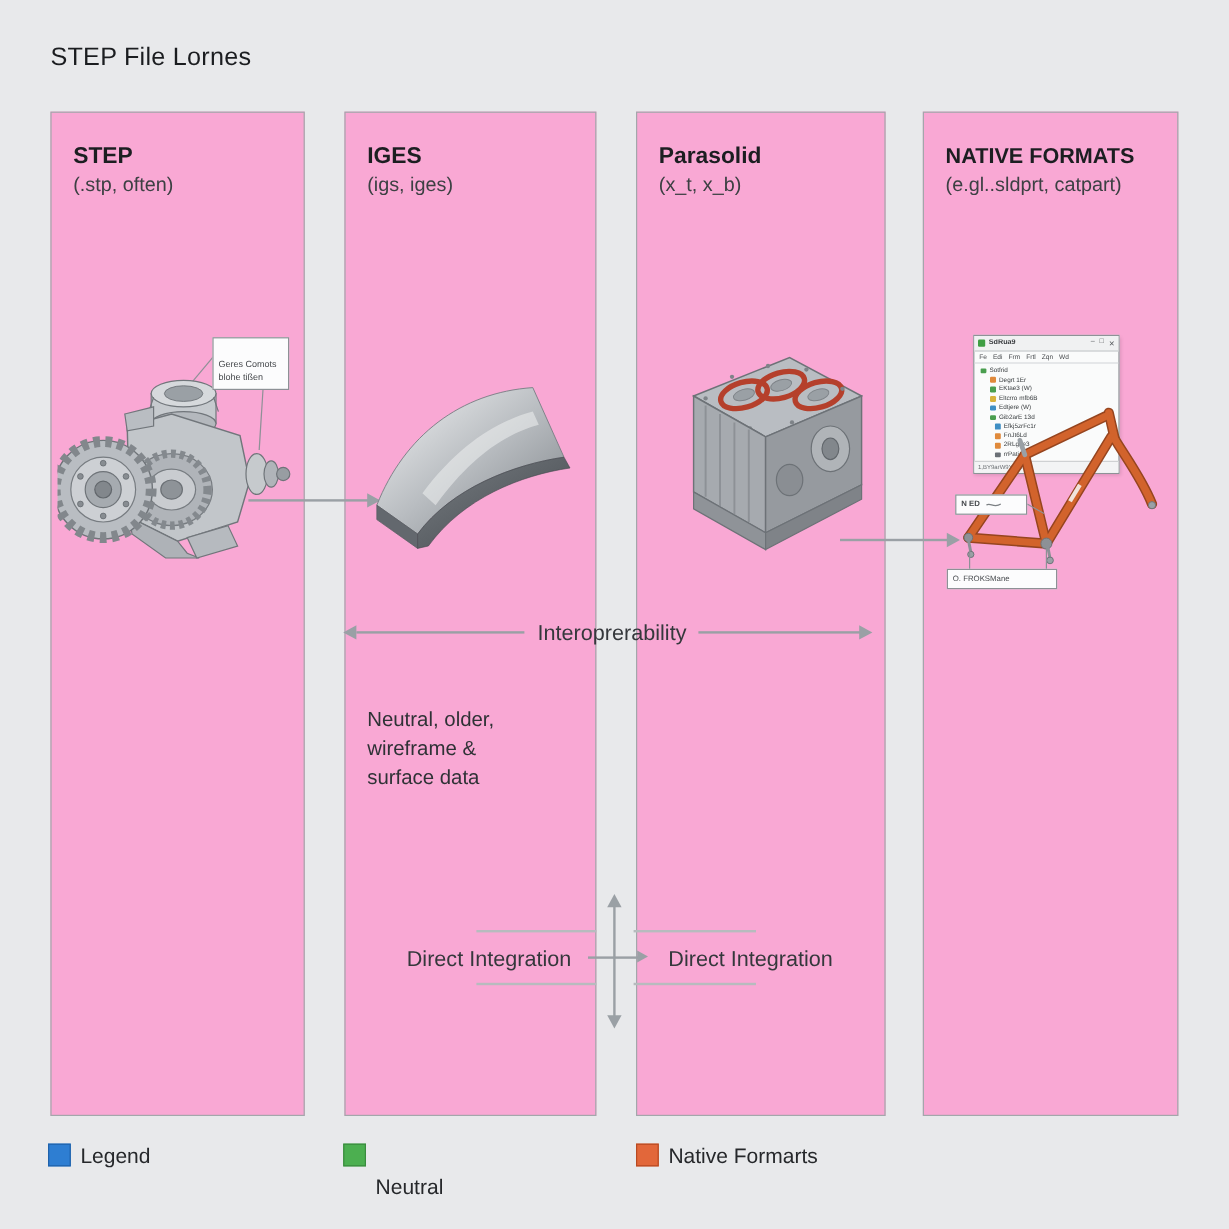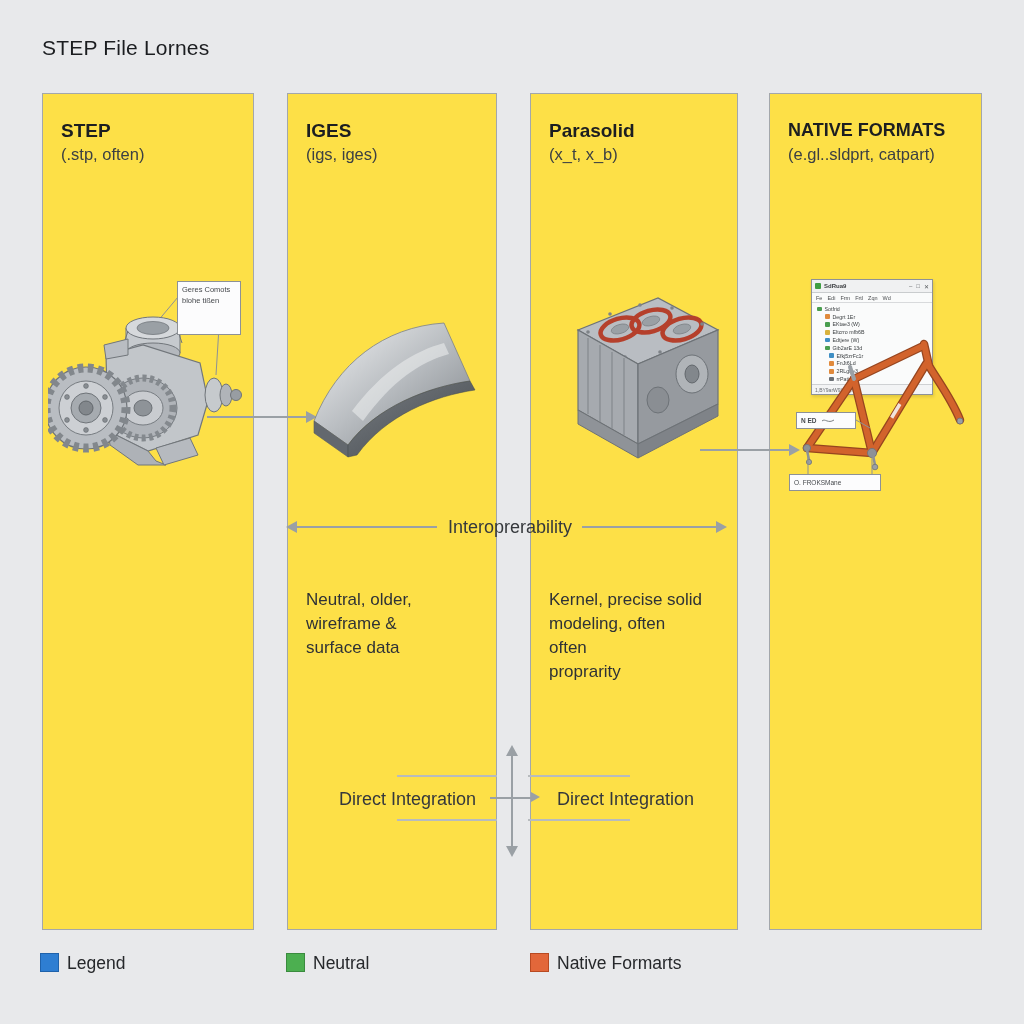--- a/index.html
+++ b/index.html
@@ -2,38 +2,38 @@
 <html><head>
 <meta charset="utf-8">
 <style>
   html,body{margin:0;padding:0;}
   body{
     width:1024px;height:1024px;position:relative;overflow:hidden;
     background:#e8e9eb;font-family:"Liberation Sans",sans-serif;color:#202225;
   }
   .abs{position:absolute;}
   .page-title{left:42px;top:36px;font-size:21px;font-weight:500;color:#1b1d20;letter-spacing:.2px;}
-  .col{position:absolute;top:93px;height:837px;background:#fde047;border:1px solid #a3a7ab;box-sizing:border-box;}
+  .col{position:absolute;top:93px;height:837px;background:#f9a8d4;border:1px solid #a3a7ab;box-sizing:border-box;}
   .col1{left:42px;width:212px;}
   .col2{left:287px;width:210px;}
   .col3{left:530px;width:208px;}
   .col4{left:769px;width:213px;}
   .col-name{position:absolute;left:18px;top:26px;font-size:19px;font-weight:700;color:#1c1e21;}
   .col-ext{position:absolute;left:18px;top:51px;font-size:16.5px;color:#3c4043;}
   .col-desc{position:absolute;left:18px;top:494px;right:10px;font-size:17px;color:#2f3236;line-height:1.42;white-space:pre-line;}
   .hline{position:absolute;height:2px;background:#9aa0a5;}
   .hline.light{background:#b7bbbe;}
   .vline{position:absolute;width:2px;background:#9aa0a5;}
   .ah-right{position:absolute;width:0;height:0;border-top:6px solid transparent;border-bottom:6px solid transparent;border-left:11px solid #9aa0a5;}
   .ah-left{position:absolute;width:0;height:0;border-top:6px solid transparent;border-bottom:6px solid transparent;border-right:11px solid #9aa0a5;}
   .ah-up{position:absolute;width:0;height:0;border-left:6px solid transparent;border-right:6px solid transparent;border-bottom:11px solid #9aa0a5;}
   .ah-down{position:absolute;width:0;height:0;border-left:6px solid transparent;border-right:6px solid transparent;border-top:11px solid #9aa0a5;}
   .flow-label{position:absolute;font-size:18px;color:#35383c;text-align:center;}
   .callout{position:absolute;background:#fcfcfd;border:1px solid #8d9196;box-sizing:border-box;color:#45484c;}
-  .callout.c1{left:177px;top:281px;width:64px;height:54px;font-size:7.5px;line-height:1.45;padding:3px 4px;}
+  .callout.c1{left:177px;top:281px;width:64px;height:44px;font-size:7.5px;line-height:1.45;padding:17px 4px;}
   .callout.small{font-size:6.5px;padding:2px 4px;display:flex;align-items:center;gap:4px;}
   .legend-swatch{position:absolute;width:19px;height:19px;border:1.5px solid #555;box-sizing:border-box;}
   .legend-label{position:absolute;font-size:17.5px;color:#26282b;}
   
   .cadwin{position:absolute;left:811px;top:279px;width:122px;height:116px;background:#fafbfb;border:1px solid #8e9297;box-sizing:border-box;box-shadow:1px 2px 3px rgba(0,0,0,.12);}
   .cad-titlebar{height:12px;background:#f0f1f2;border-bottom:1px solid #c9ccce;display:flex;align-items:center;padding:0 3px;gap:3px;}
   .cad-appicon{width:6px;height:6px;background:#3f9e43;border-radius:1px;flex:none;}
   .cad-title{font-size:6px;font-weight:700;color:#3a3d40;flex:1;overflow:hidden;white-space:nowrap;}
   .cad-controls{display:flex;gap:4px;font-size:6px;color:#55585c;}
   .cad-menubar{height:9px;border-bottom:1px solid #d8dadc;display:flex;align-items:center;gap:5px;padding:0 4px;font-size:5.5px;color:#4a4d50;}
@@ -55,24 +55,20 @@
 <div class="col col2">
   <div class="col-name">IGES</div>
   <div class="col-ext">(igs, iges)</div>
   <div class="col-desc">Neutral, older,
 wireframe &amp;
 surface data</div>
 </div>
 <div class="col col3">
   <div class="col-name">Parasolid</div>
   <div class="col-ext">(x_t, x_b)</div>
-  <div class="col-desc">Kernel, precise solid
-modeling, often
-often
-proprarity</div>
 </div>
 <div class="col col4">
   <div class="col-name" style="font-size:18px;">NATIVE FORMATS</div>
   <div class="col-ext">(e.gl..sldprt, catpart)</div>
 </div>
 
 <svg class="abs" style="left:48px;top:283px;" width="200" height="195" viewBox="0 0 200 195">
 
   <line x1="130" y1="14" x2="104" y2="45" stroke="#8d9196" stroke-width="1"></line>
   <line x1="172" y1="28" x2="168" y2="92" stroke="#8d9196" stroke-width="1"></line>
@@ -319,15 +315,15 @@
 <div class="hline light" style="left:528px;top:819px;width:102px;"></div>
 <div class="hline" style="left:490px;top:797px;width:42px;"></div>
 <div class="ah-right" style="left:531px;top:792px;border-left-width:9px;border-top-width:5px;border-bottom-width:5px;"></div>
 <div class="ah-up" style="left:506px;top:745px;"></div>
 <div class="vline" style="left:511px;top:755px;height:92px;"></div>
 <div class="ah-down" style="left:506px;top:846px;"></div>
 
 <div class="legend-swatch" style="left: 40px; top: 953px; background: rgb(46, 126, 210); border-color: rgb(31, 98, 171);"></div>
 <div class="legend-label" style="left:67px;top:953px;">Legend</div>
 <div class="legend-swatch" style="left: 286px; top: 953px; background: rgb(76, 175, 80); border-color: rgb(58, 139, 62);"></div>
-<div class="legend-label" style="left:313px;top:953px;">Neutral</div>
+<div class="legend-label" style="left:313px;top:979px;">Neutral</div>
 <div class="legend-swatch" style="left: 530px; top: 953px; background: rgb(226, 103, 58); border-color: rgb(184, 74, 34);"></div>
 <div class="legend-label" style="left:557px;top:953px;">Native Formarts</div>
 
 </body></html>

